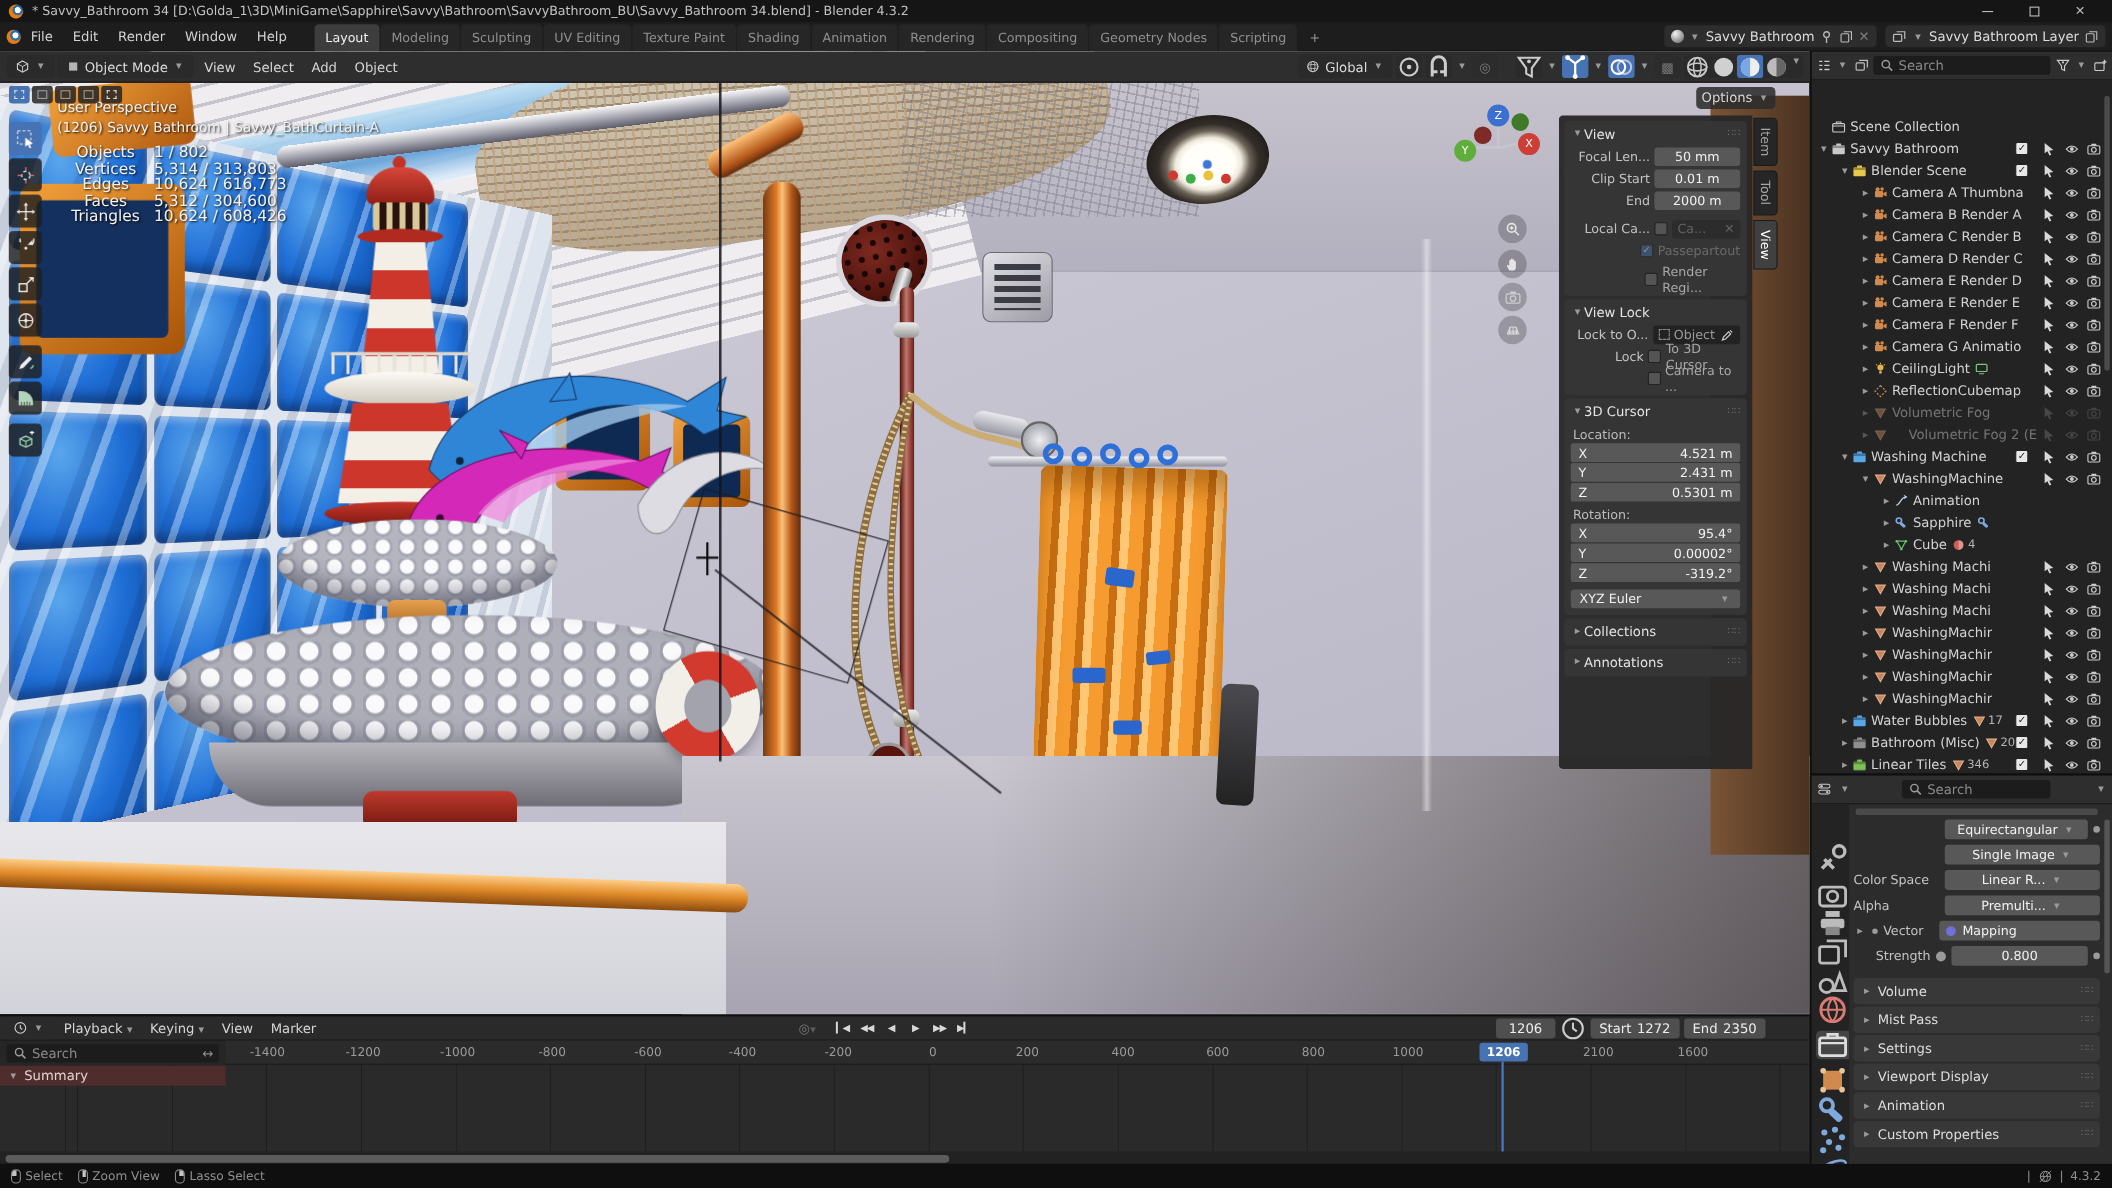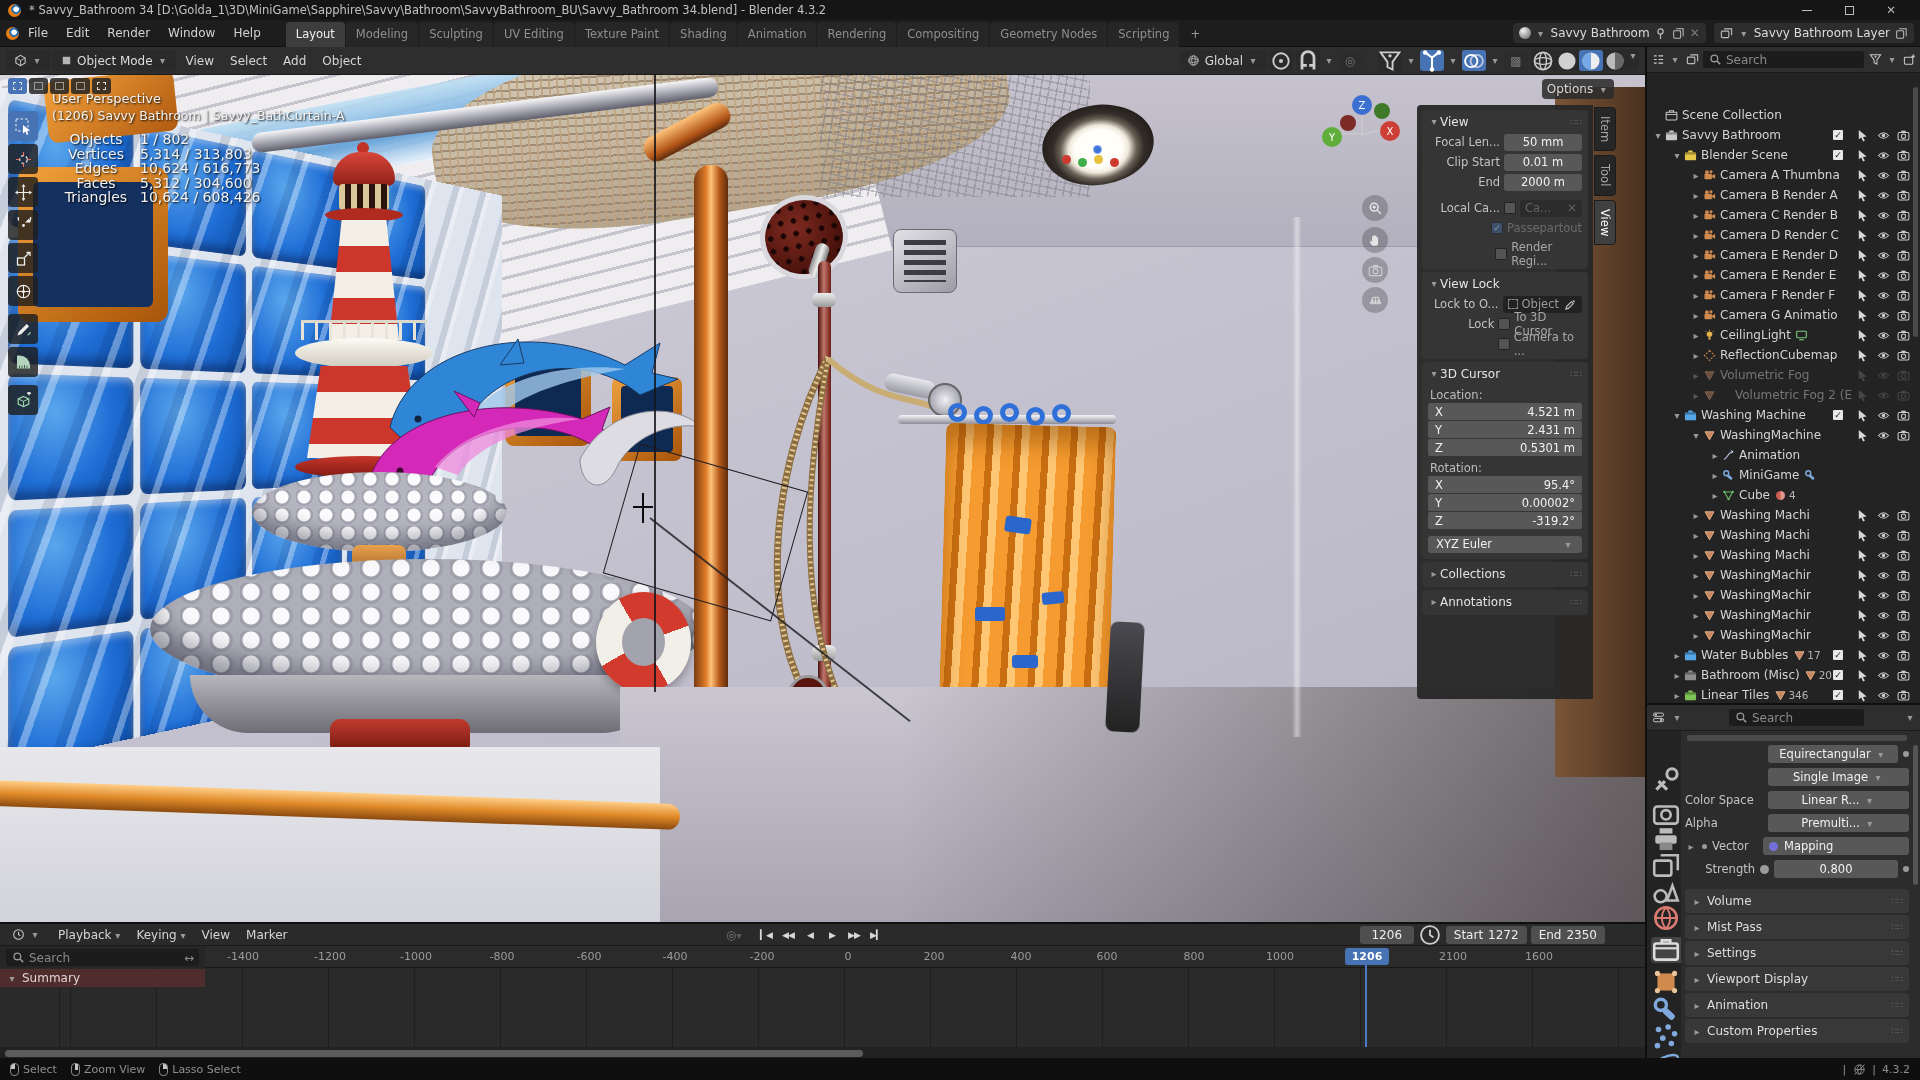--- a/index.html
+++ b/index.html
@@ -1454,21 +1454,21 @@
           <span class="lbl" style="margin-left:4px">Animation</span>
         </div>
         <div class="orow" style="top:392px">
           <span class="chev" style="margin-left:62px">▸</span>
           <span class="i ">
             <svg viewBox="0 0 14 14">
               <circle cx="4.6" cy="4.6" r="2.6" fill="none" stroke="#7fa8dc" stroke-width="1.6"></circle>
               <rect x="6" y="6" width="6.4" height="3" rx="1.2" fill="#7fa8dc" transform="rotate(42 7 7)"></rect>
             </svg>
           </span>
-          <span class="lbl" style="margin-left:4px">MiniGame</span>
+          <span class="lbl" style="margin-left:4px">Sapphire</span>
           <span class="badges">
             <span class="i ">
               <svg viewBox="0 0 14 14">
                 <circle cx="4.6" cy="4.6" r="2.6" fill="none" stroke="#7fa8dc" stroke-width="1.6"></circle>
                 <rect x="6" y="6" width="6.4" height="3" rx="1.2" fill="#7fa8dc" transform="rotate(42 7 7)"></rect>
               </svg>
             </span>
           </span>
         </div>
         <div class="orow" style="top:412px">

